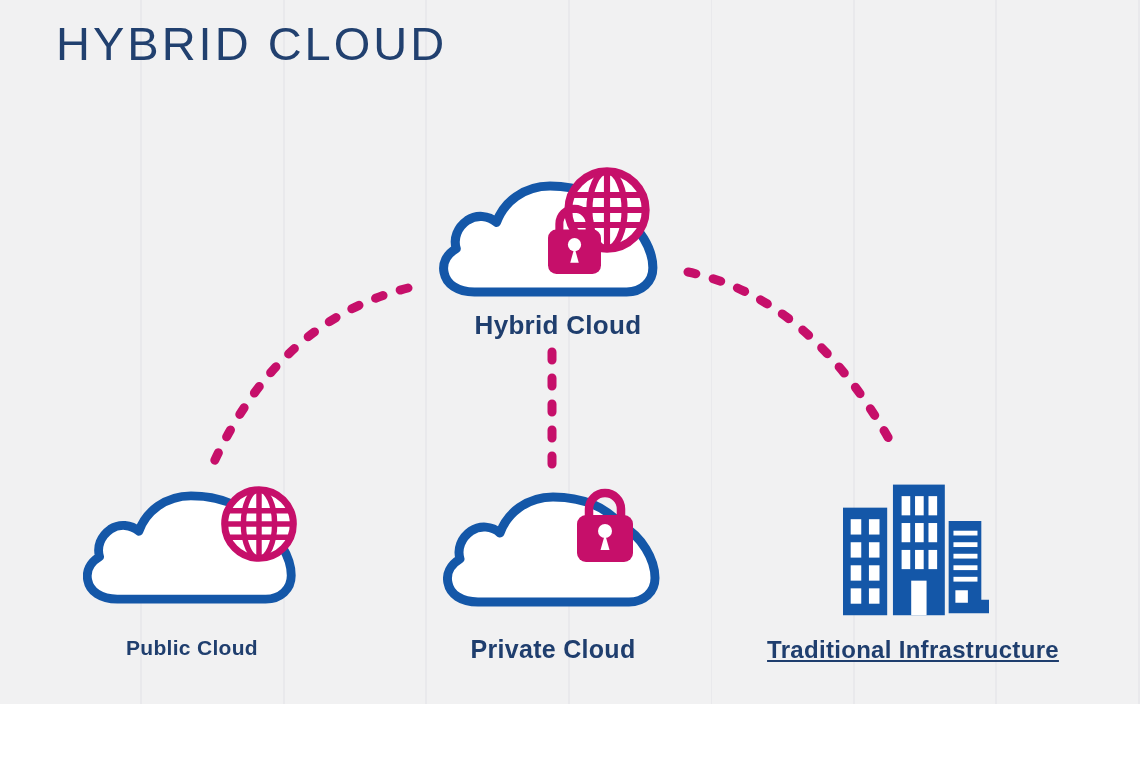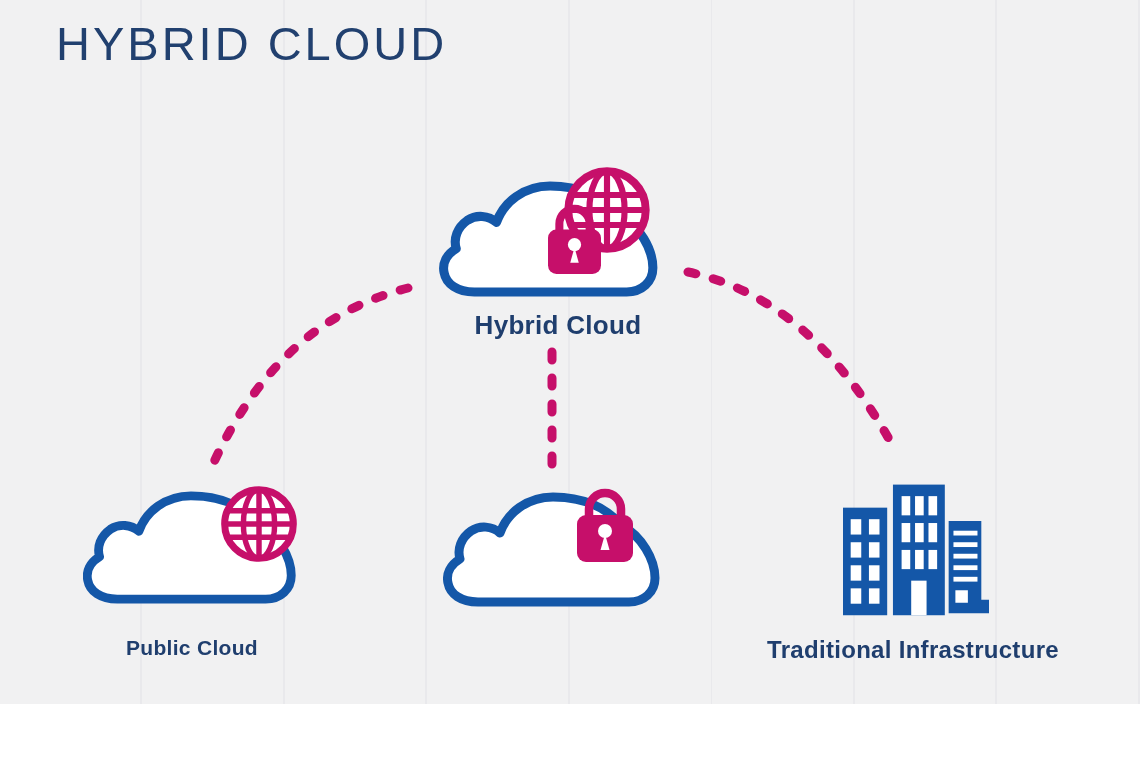--- a/index.html
+++ b/index.html
@@ -28,21 +28,21 @@
     color:#1f3e6e;
     font-weight:600;
     letter-spacing:0.3px;
     text-align:center;
     line-height:1.1;
     white-space:nowrap;
   }
   .label-hybrid{ left:438px; top:311px; width:240px; font-size:26px; }
   .label-public{ left:92px;  top:636px; width:200px; font-size:21px; }
   .label-private{ left:453px; top:636px; width:200px; font-size:25px; }
-  .label-traditional{ left:763px; top:637px; width:300px; font-size:24px; }
+  .label-traditional{ left:763px; top:637px; width:300px; font-size:24px;text-decoration:underline; }
   .diagram-svg{ position:absolute; left:0; top:0; }
   .connector{
     fill:none;
     stroke:#c60f6a;
     stroke-width:9;
     stroke-linecap:round;
     stroke-dasharray:8 18;
   }
 </style>
 </head>
@@ -141,15 +141,16 @@
     <g>
       <use href="#sym-cloud" x="443" y="489" width="218" height="118"></use>
       <use href="#sym-lock" x="577" y="488" width="56" height="74"></use>
     </g>
 
     <use href="#sym-buildings" x="843" y="478" width="146" height="140"></use>
   </svg>
 
   <div class="node-label label-hybrid">Hybrid Cloud</div>
   <div class="node-label label-public">Public Cloud</div>
+  <div class="node-label label-private">Private Cloud</div>
   <div class="node-label label-traditional">Traditional Infrastructure</div>
 
 </div>
 
 </body></html>

